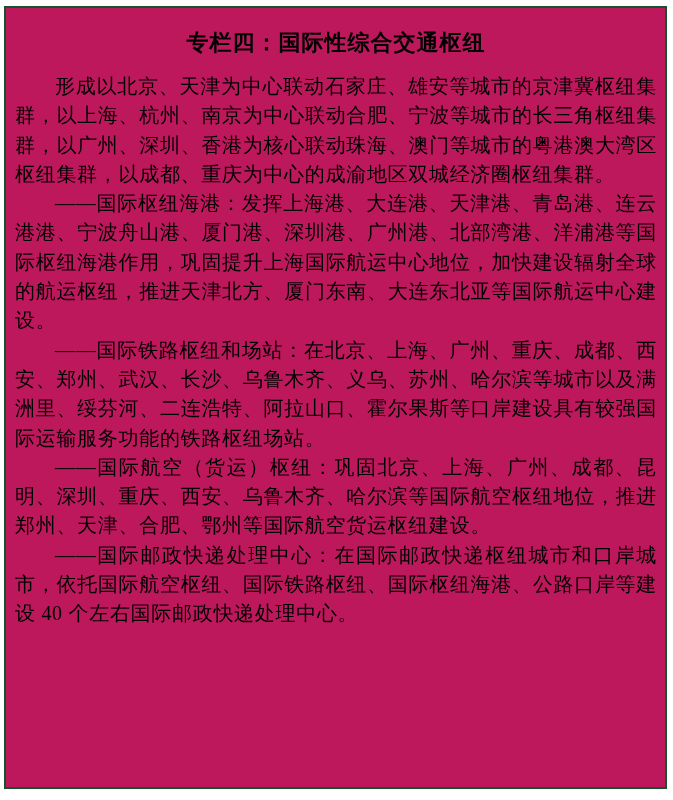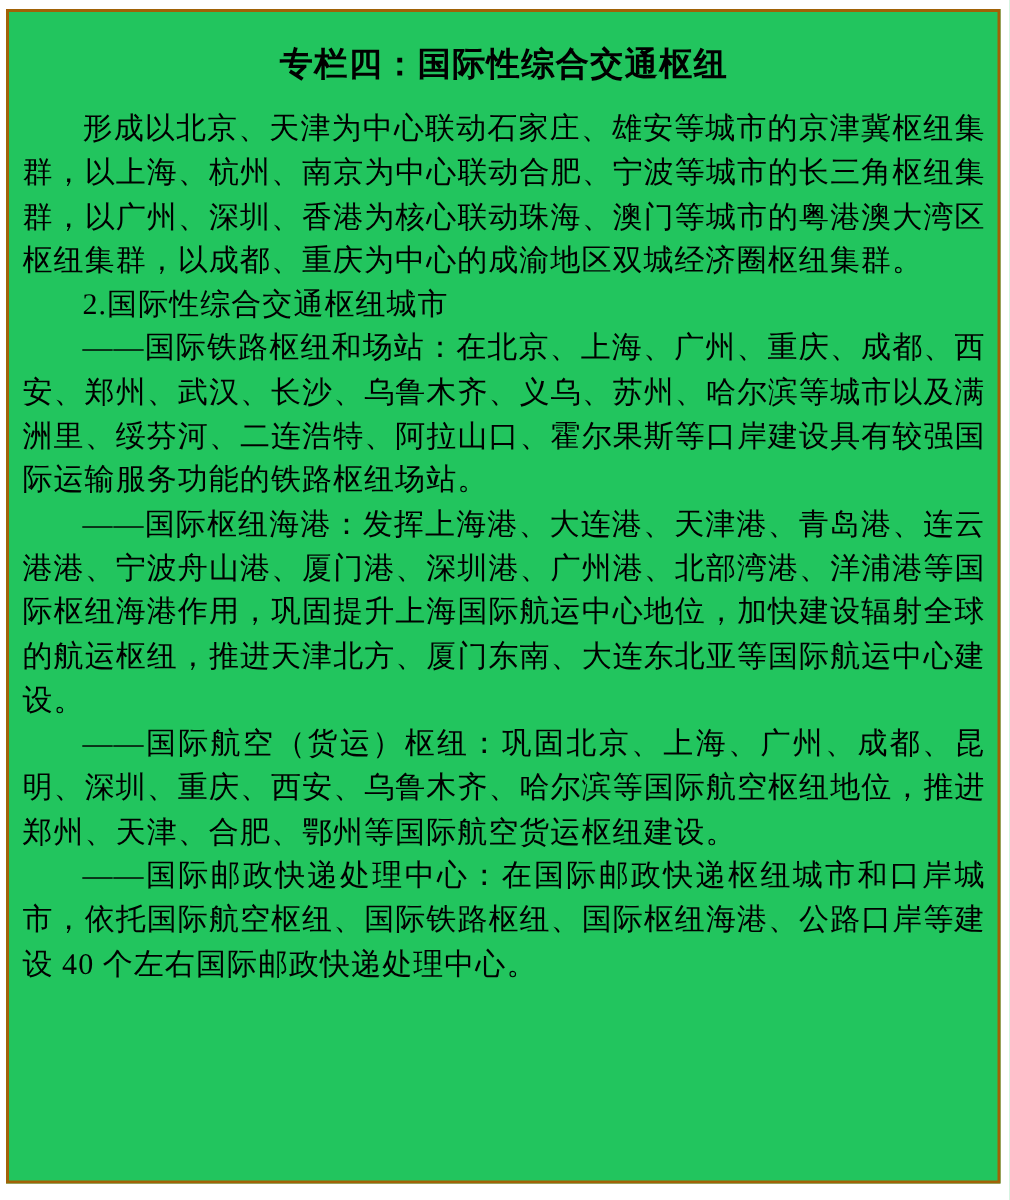--- a/index.html
+++ b/index.html
@@ -14,22 +14,22 @@
     background: #ffffff;
     overflow: hidden;
   }
   .panel {
     position: absolute;
     left: 4px;
     top: 6px;
     width: 663px;
     height: 783px;
     box-sizing: border-box;
-    border: 2px solid #a16207;
-    background: #22c55e;
+    border: 2px solid #14532d;
+    background: #be185d;
     padding: 22px 8px 0 9px;
   }
   .panel-title {
     margin: 0 0 16px 0;
     font-family: "Liberation Sans", "DejaVu Sans", sans-serif;
     font-weight: 700;
     font-size: 22px;
     line-height: 26px;
     letter-spacing: 1px;
     text-align: center;
@@ -52,20 +52,19 @@
   }
 </style>
 </head>
 <body>
 
 <div class="page">
   <div class="panel">
     <h1 class="panel-title">专栏四：国际性综合交通枢纽</h1>
     <div class="panel-body">
         <p class="para">形成以北京、天津为中心联动石家庄、雄安等城市的京津冀枢纽集群，以上海、杭州、南京为中心联动合肥、宁波等城市的长三角枢纽集群，以广州、深圳、香港为核心联动珠海、澳门等城市的粤港澳大湾区枢纽集群，以成都、重庆为中心的成渝地区双城经济圈枢纽集群。</p>
-        <p class="para">2.国际性综合交通枢纽城市</p>
+        <p class="para">——国际枢纽海港：发挥上海港、大连港、天津港、青岛港、连云港港、宁波舟山港、厦门港、深圳港、广州港、北部湾港、洋浦港等国际枢纽海港作用，巩固提升上海国际航运中心地位，加快建设辐射全球的航运枢纽，推进天津北方、厦门东南、大连东北亚等国际航运中心建设。</p>
         <p class="para">——国际铁路枢纽和场站：在北京、上海、广州、重庆、成都、西安、郑州、武汉、长沙、乌鲁木齐、义乌、苏州、哈尔滨等城市以及满洲里、绥芬河、二连浩特、阿拉山口、霍尔果斯等口岸建设具有较强国际运输服务功能的铁路枢纽场站。</p>
-        <p class="para">——国际枢纽海港：发挥上海港、大连港、天津港、青岛港、连云港港、宁波舟山港、厦门港、深圳港、广州港、北部湾港、洋浦港等国际枢纽海港作用，巩固提升上海国际航运中心地位，加快建设辐射全球的航运枢纽，推进天津北方、厦门东南、大连东北亚等国际航运中心建设。</p>
         <p class="para">——国际航空（货运）枢纽：巩固北京、上海、广州、成都、昆明、深圳、重庆、西安、乌鲁木齐、哈尔滨等国际航空枢纽地位，推进郑州、天津、合肥、鄂州等国际航空货运枢纽建设。</p>
         <p class="para">——国际邮政快递处理中心：在国际邮政快递枢纽城市和口岸城市，依托国际航空枢纽、国际铁路枢纽、国际枢纽海港、公路口岸等建设 40 个左右国际邮政快递处理中心。</p>
       </div>
   </div>
 </div>
 
 </body></html>

